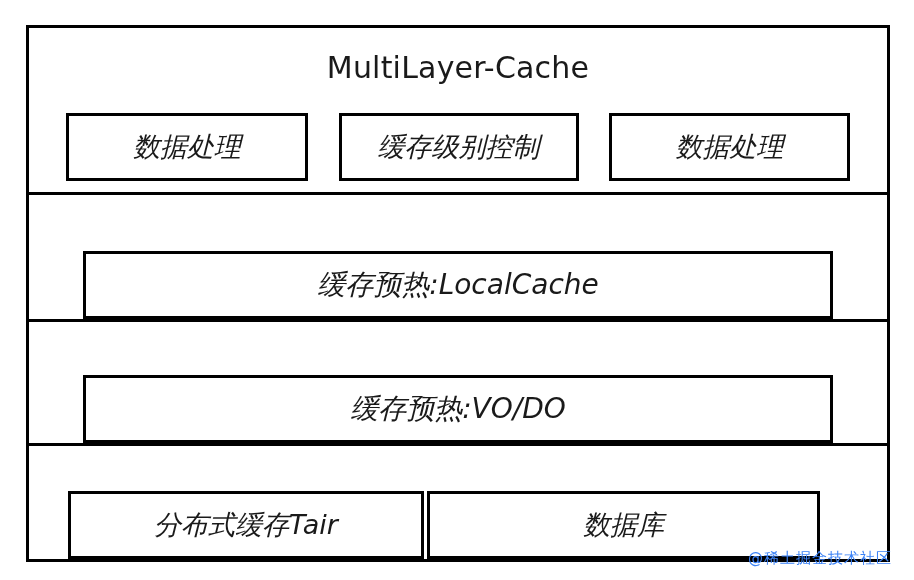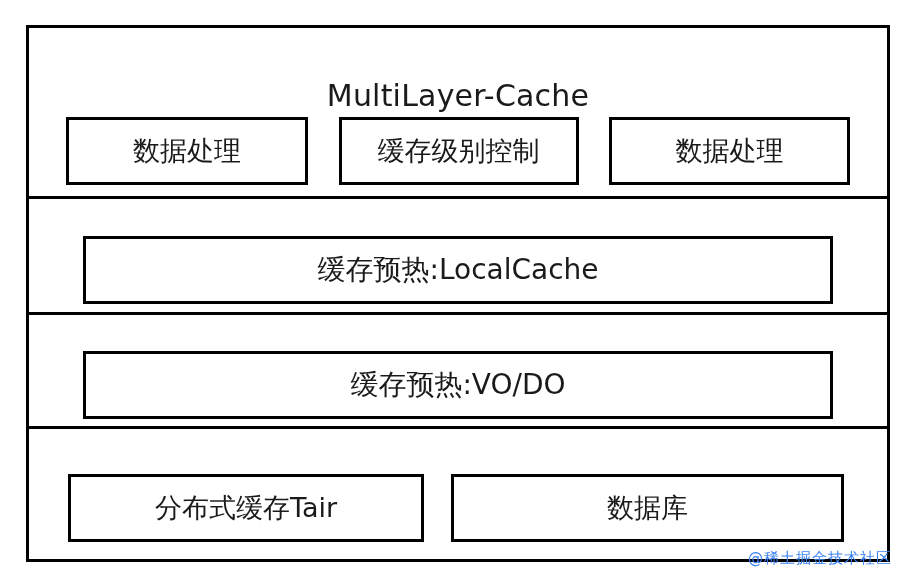--- a/index.html
+++ b/index.html
@@ -33,21 +33,20 @@
     flex-direction: column;
   }
 
   
   .layer-row {
     position: relative;
     width: 100%;
     border-bottom: 3px solid #000000;
     display: flex;
     flex-direction: column;
-    margin-top: 28px;
   }
   .layer-row:last-child {
     border-bottom: none;
   }
 
   .row-application { height: 167px; }
   .row-local       { height: 127px; }
   .row-tiered      { height: 124px; }
   .row-storage     { height: 113px; }
 
@@ -61,39 +60,40 @@
     letter-spacing: 0.2px;
     padding-top: 25px;
     padding-bottom: 6px;
     white-space: nowrap;
   }
 
   
   .box-strip {
     flex: 1;
     display: flex;
-    align-items: center;
+    align-items: flex-end;
     justify-content: center;
     gap: 0;
     padding: 0 37px;
+    font-style: italic;
   }
 
   .box-strip.strip-modules {
     justify-content: space-between;
     padding: 0 37px 11px 37px;
   }
 
   .box-strip.strip-wide {
     padding: 0 52px;
   }
 
   .box-strip.strip-storage {
-    padding: 17px 39px;
+    padding: 0 39px;
     justify-content: flex-start;
-    gap: 27px;
+    gap: 3px;
   }
 
   
   .module-box {
     border: 3px solid #000000;
     background: #ffffff;
     display: flex;
     align-items: center;
     justify-content: center;
     color: #1a1a1a;

